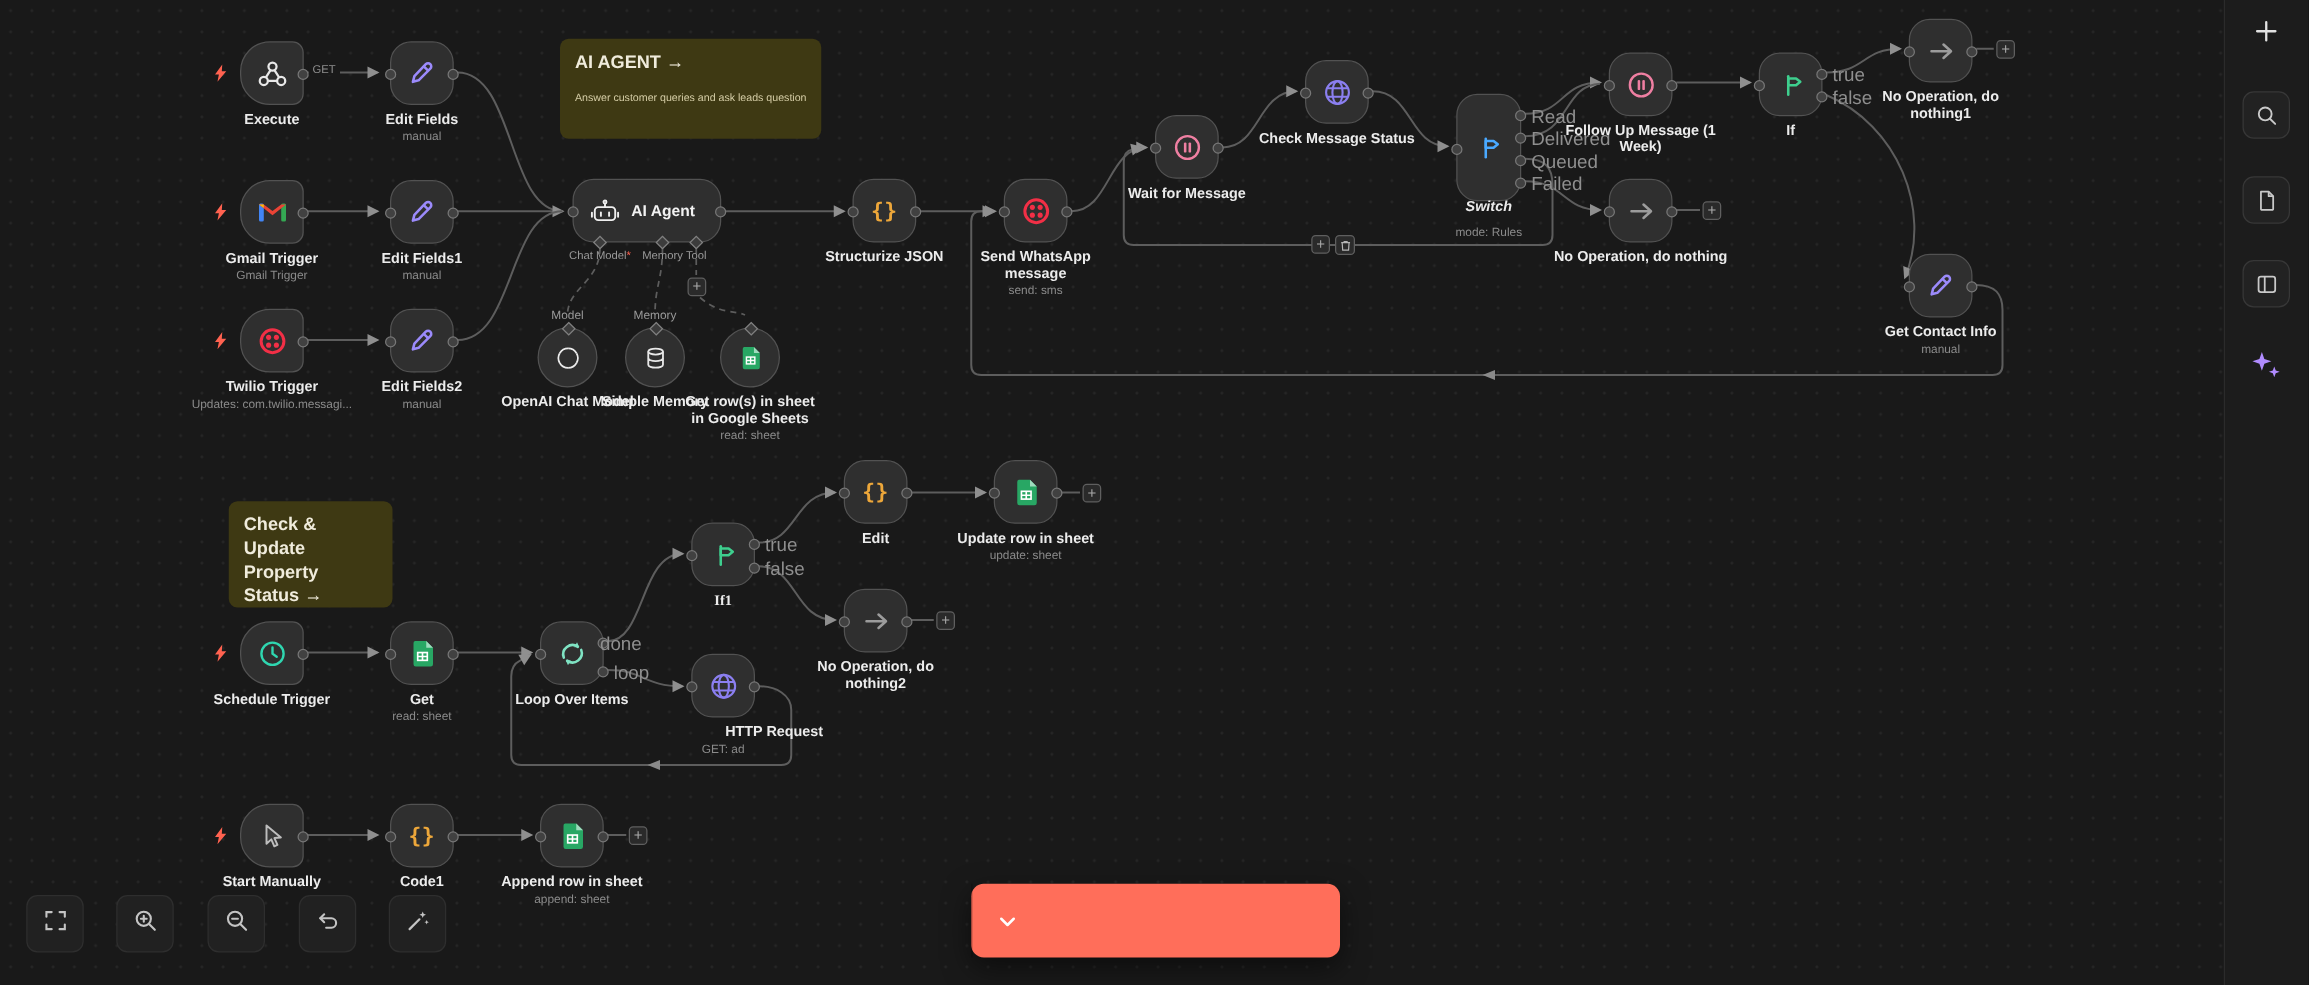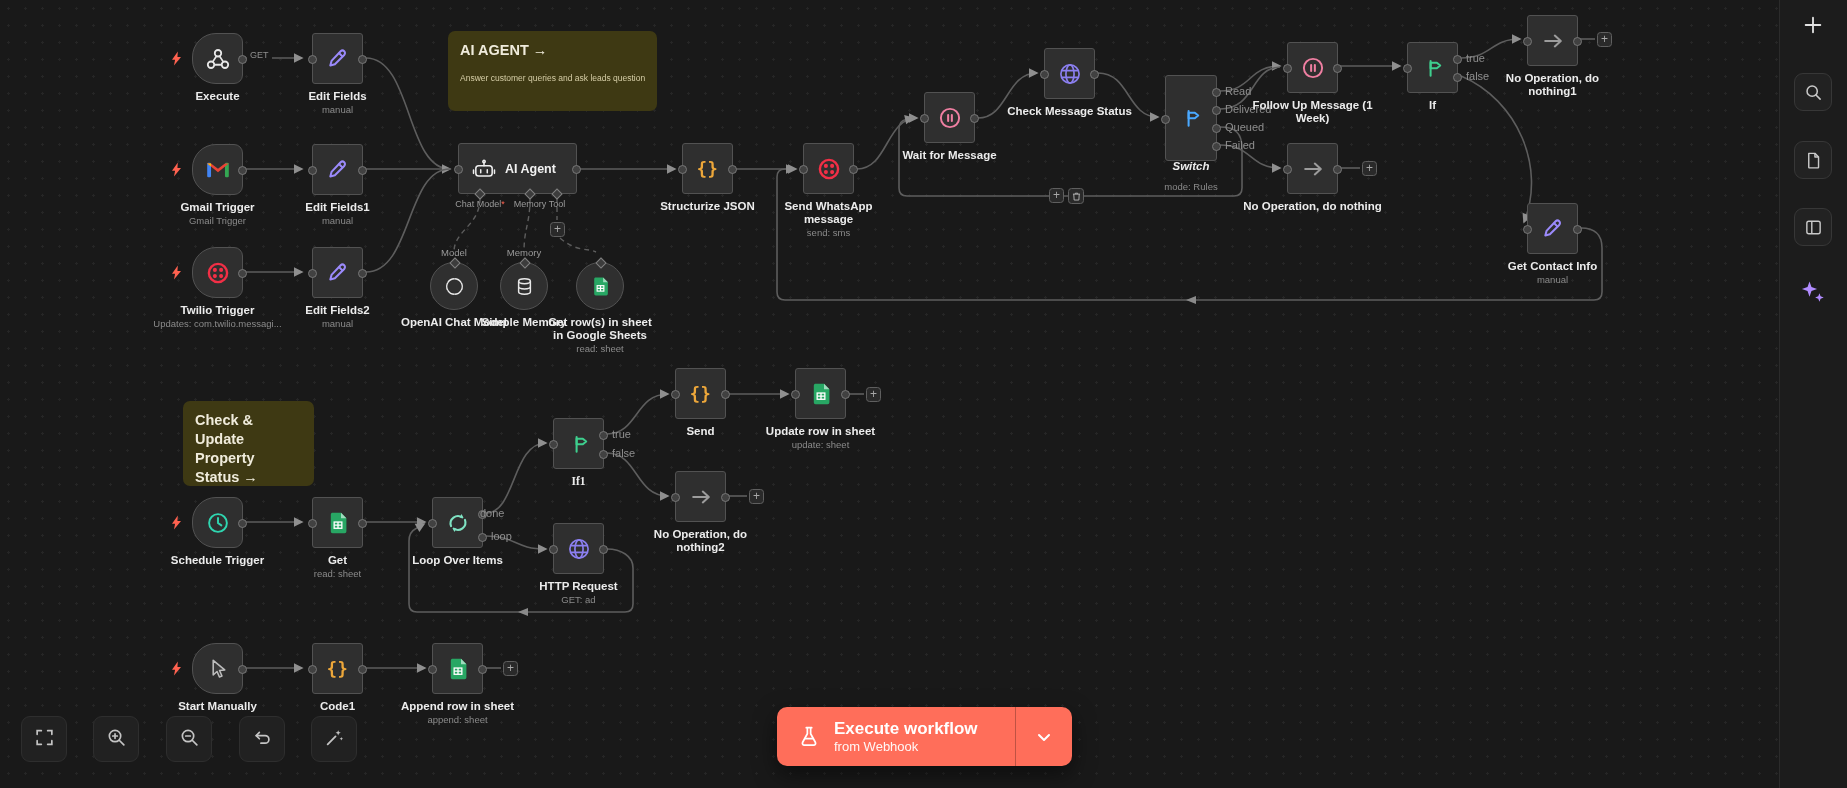--- a/index.html
+++ b/index.html
@@ -5,37 +5,37 @@
   html,body{margin:0;padding:0;background:#101010;}
   *{box-sizing:border-box;}
   .stage{position:relative;width:1847px;height:788px;overflow:hidden;
     background-color:#191919;
     background-image:radial-gradient(circle,#262626 1.1px,transparent 1.3px);
     background-size:17px 17px;
     font-family:"Liberation Sans",sans-serif;}
   svg.wires{position:absolute;left:0;top:0;pointer-events:none;}
   svg.wires path.wire{fill:none;stroke:#5d5d5d;stroke-width:1.6px;}
   svg.wires path.dash{fill:none;stroke:#5d5d5d;stroke-width:1.4px;stroke-dasharray:5 4;}
-  .node{position:absolute;background:#2f2f2f;border:1px solid #525252;border-radius:3px;
+  .node{position:absolute;background:#2f2f2f;border:1px solid #525252;border-radius:17px;
     display:flex;align-items:center;justify-content:center;}
   .node.trigger{border-radius:24px 9px 9px 24px;}
   .node.circle{border-radius:50%;}
   .node.wide{justify-content:flex-start;padding-left:13px;gap:9px;}
   .inner-label{color:#f2f2f2;font-size:12.5px;font-weight:700;white-space:nowrap;}
   .nicon{display:flex;width:24px;height:24px;align-items:center;justify-content:center;}
   .node.circle .nicon{width:21px;height:21px;}
   .nicon svg{width:100%;height:100%;}
   .braces{color:#eda73a;font:700 17px "DejaVu Sans Mono",monospace;letter-spacing:.5px;}
   .port{position:absolute;width:9px;height:9px;border-radius:50%;background:#414141;border:1.5px solid #777;}
   .port.in{left:-5px;} .port.out{right:-5px;}
   .diamond{position:absolute;width:8px;height:8px;background:#3c3c3c;border:1.2px solid #808080;transform:rotate(45deg);}
   .node-label{position:absolute;width:160px;text-align:center;color:#ececec;font-size:11.5px;font-weight:600;white-space:pre-line;line-height:13px;}
   .node-sublabel{position:absolute;width:160px;text-align:center;color:#8b8b8b;font-size:9.5px;line-height:11px;}
   .node-toplabel{position:absolute;width:80px;text-align:center;color:#9a9a9a;font-size:9.5px;}
-  .port-label{position:absolute;color:#8f8f8f;font-size:11px;white-space:nowrap;}
+  .port-label{position:absolute;color:#8f8f8f;font-size:15px;white-space:nowrap;}
   .subport-label{position:absolute;width:90px;text-align:center;color:#9a9a9a;font-size:9px;}
   .subport-label .req{color:#ff6250;}
   .sticky{position:absolute;background:#3e3913;border-radius:7px;padding:10px 12px;}
   .sticky-title{color:#f0ecdc;font-weight:700;font-size:14.5px;line-height:19px;white-space:pre-line;}
   .sticky-body{margin-top:13px;color:#d5cda6;font-size:8.5px;white-space:nowrap;overflow:hidden;}
   .wire-label{position:absolute;background:#191919;color:#8f8f8f;font-size:9px;padding:0 3px;}
   .bolt{position:absolute;width:13px;height:15px;display:flex;}
   .bolt svg{width:100%;height:100%;}
   .plusbox{position:absolute;width:15px;height:15px;border:1px solid #5f5f5f;border-radius:3.5px;background:#2a2a2a;
     color:#a8a8a8;font-size:12px;line-height:12px;text-align:center;}
@@ -153,34 +153,20 @@
       <span><svg viewBox="0 0 20 20">
           <path d="M3.5 16.5 L11 9" stroke="#c4c4c4" stroke-width="1.7" stroke-linecap="round" fill="none"></path>
           <g fill="#c4c4c4">
             <path d="M13.5 3 l.7 1.8 1.8 .7 -1.8 .7 -.7 1.8 -.7-1.8 -1.8-.7 1.8-.7z"></path>
             <path d="M16.5 9.5 l.5 1.2 1.2 .5 -1.2 .5 -.5 1.2 -.5-1.2 -1.2-.5 1.2-.5z"></path>
           </g>
         </svg></span>
     </div>
 
   <div class="exec">
-    <div class="exec-main">
-      <span style="display:flex">
-          <svg viewBox="0 0 22 22">
-            <g fill="none" stroke="#fff" stroke-width="1.6" stroke-linecap="round" stroke-linejoin="round">
-              <path d="M8.5 2.5 h5 M9.5 2.5 V8 L5.2 15.8 A1.8 1.8 0 0 0 6.8 18.5 h8.4 a1.8 1.8 0 0 0 1.6-2.7 L12.5 8 V2.5"></path>
-              <path d="M7.2 12.5 h7.6"></path>
-            </g>
-          </svg>
-        </span>
-      <span class="exec-text">
-        <span class="exec-title">Execute workflow</span>
-        <span class="exec-sub">from Webhook</span>
-      </span>
-    </div>
     <div class="exec-divider"></div>
     <div class="exec-chevron">
       <span style="display:flex">
           <svg viewBox="0 0 24 24">
             <path d="M7 10 l5 5 5-5" fill="none" stroke="#fff" stroke-width="2" stroke-linecap="round" stroke-linejoin="round"></path>
           </svg>
         </span>
     </div>
   </div>
 
@@ -587,21 +573,21 @@
     <div class="node-label" style="left: 498.5px; top: 475px; font-family: Liberation Serif, serif;">If1</div>
     <div class="port-label" style="left: 612px; top: 428px;">true</div>
     <div class="port-label" style="left: 612px; top: 447px;">false</div>
     <div class="node square" style="left: 675px; top: 368px; width: 51px; height: 51px;">
       <span class="nicon">
         <span class="braces">{}</span>
       </span>
       <i class="port in" style="top: 21px;"></i>
       <i class="port out" style="top: 21px;"></i>
     </div>
-    <div class="node-label" style="left: 620.5px; top: 425px;">Send</div>
+    <div class="node-label" style="left: 620.5px; top: 425px;">Edit</div>
     <div class="node square" style="left: 795px; top: 368px; width: 51px; height: 51px;">
       <span class="nicon">
         <svg viewBox="0 0 20 20">
           <path d="M5 1.5 h7.5 L17 6 v11 a1.5 1.5 0 0 1 -1.5 1.5 h-10 A1.5 1.5 0 0 1 4 17 V3 a1.5 1.5 0 0 1 1 -1.5z" fill="#28a764"></path>
           <path d="M12.5 1.5 L17 6 h-4.5z" fill="#9fdbbd"></path>
           <g stroke="#fff" stroke-width="1.1" fill="none">
             <rect x="6.8" y="9.2" width="6.4" height="5.2"></rect>
             <path d="M6.8 11.8 h6.4 M10 9.2 v5.2"></path>
           </g>
         </svg>
@@ -630,21 +616,21 @@
           <g fill="none" stroke="#8b7ff0" stroke-width="1.4">
             <circle cx="10" cy="10" r="7.6"></circle>
             <ellipse cx="10" cy="10" rx="3.4" ry="7.6"></ellipse>
             <path d="M2.9 7.2 h14.2 M2.9 12.8 h14.2"></path>
           </g>
         </svg>
       </span>
       <i class="port in" style="top: 21px;"></i>
       <i class="port out" style="top: 21px;"></i>
     </div>
-    <div class="node-label" style="left: 498.5px; top: 580px;">HTTP Request</div>
+    <div class="node-label" style="left: 498.5px; top: 580px; text-align: right;">HTTP Request</div>
     <div class="node-sublabel" style="left: 498.5px; top: 594px;">GET: ad</div>
     <div class="node trigger" style="left: 192px; top: 643px; width: 51px; height: 51px;">
       <span class="nicon">
         <svg viewBox="0 0 20 20">
           <path d="M6 2.8 V15 l3.2-2.9 2 4.6 2.1-.9 -2-4.6 4.3-.4z" fill="#3a3a3a" stroke="#bdbdbd" stroke-width="1.3" stroke-linejoin="round"></path>
         </svg>
       </span>
       <i class="port out" style="top: 21px;"></i>
     </div>
     <div class="node-label" style="left: 137.5px; top: 700px;">Start Manually</div>

